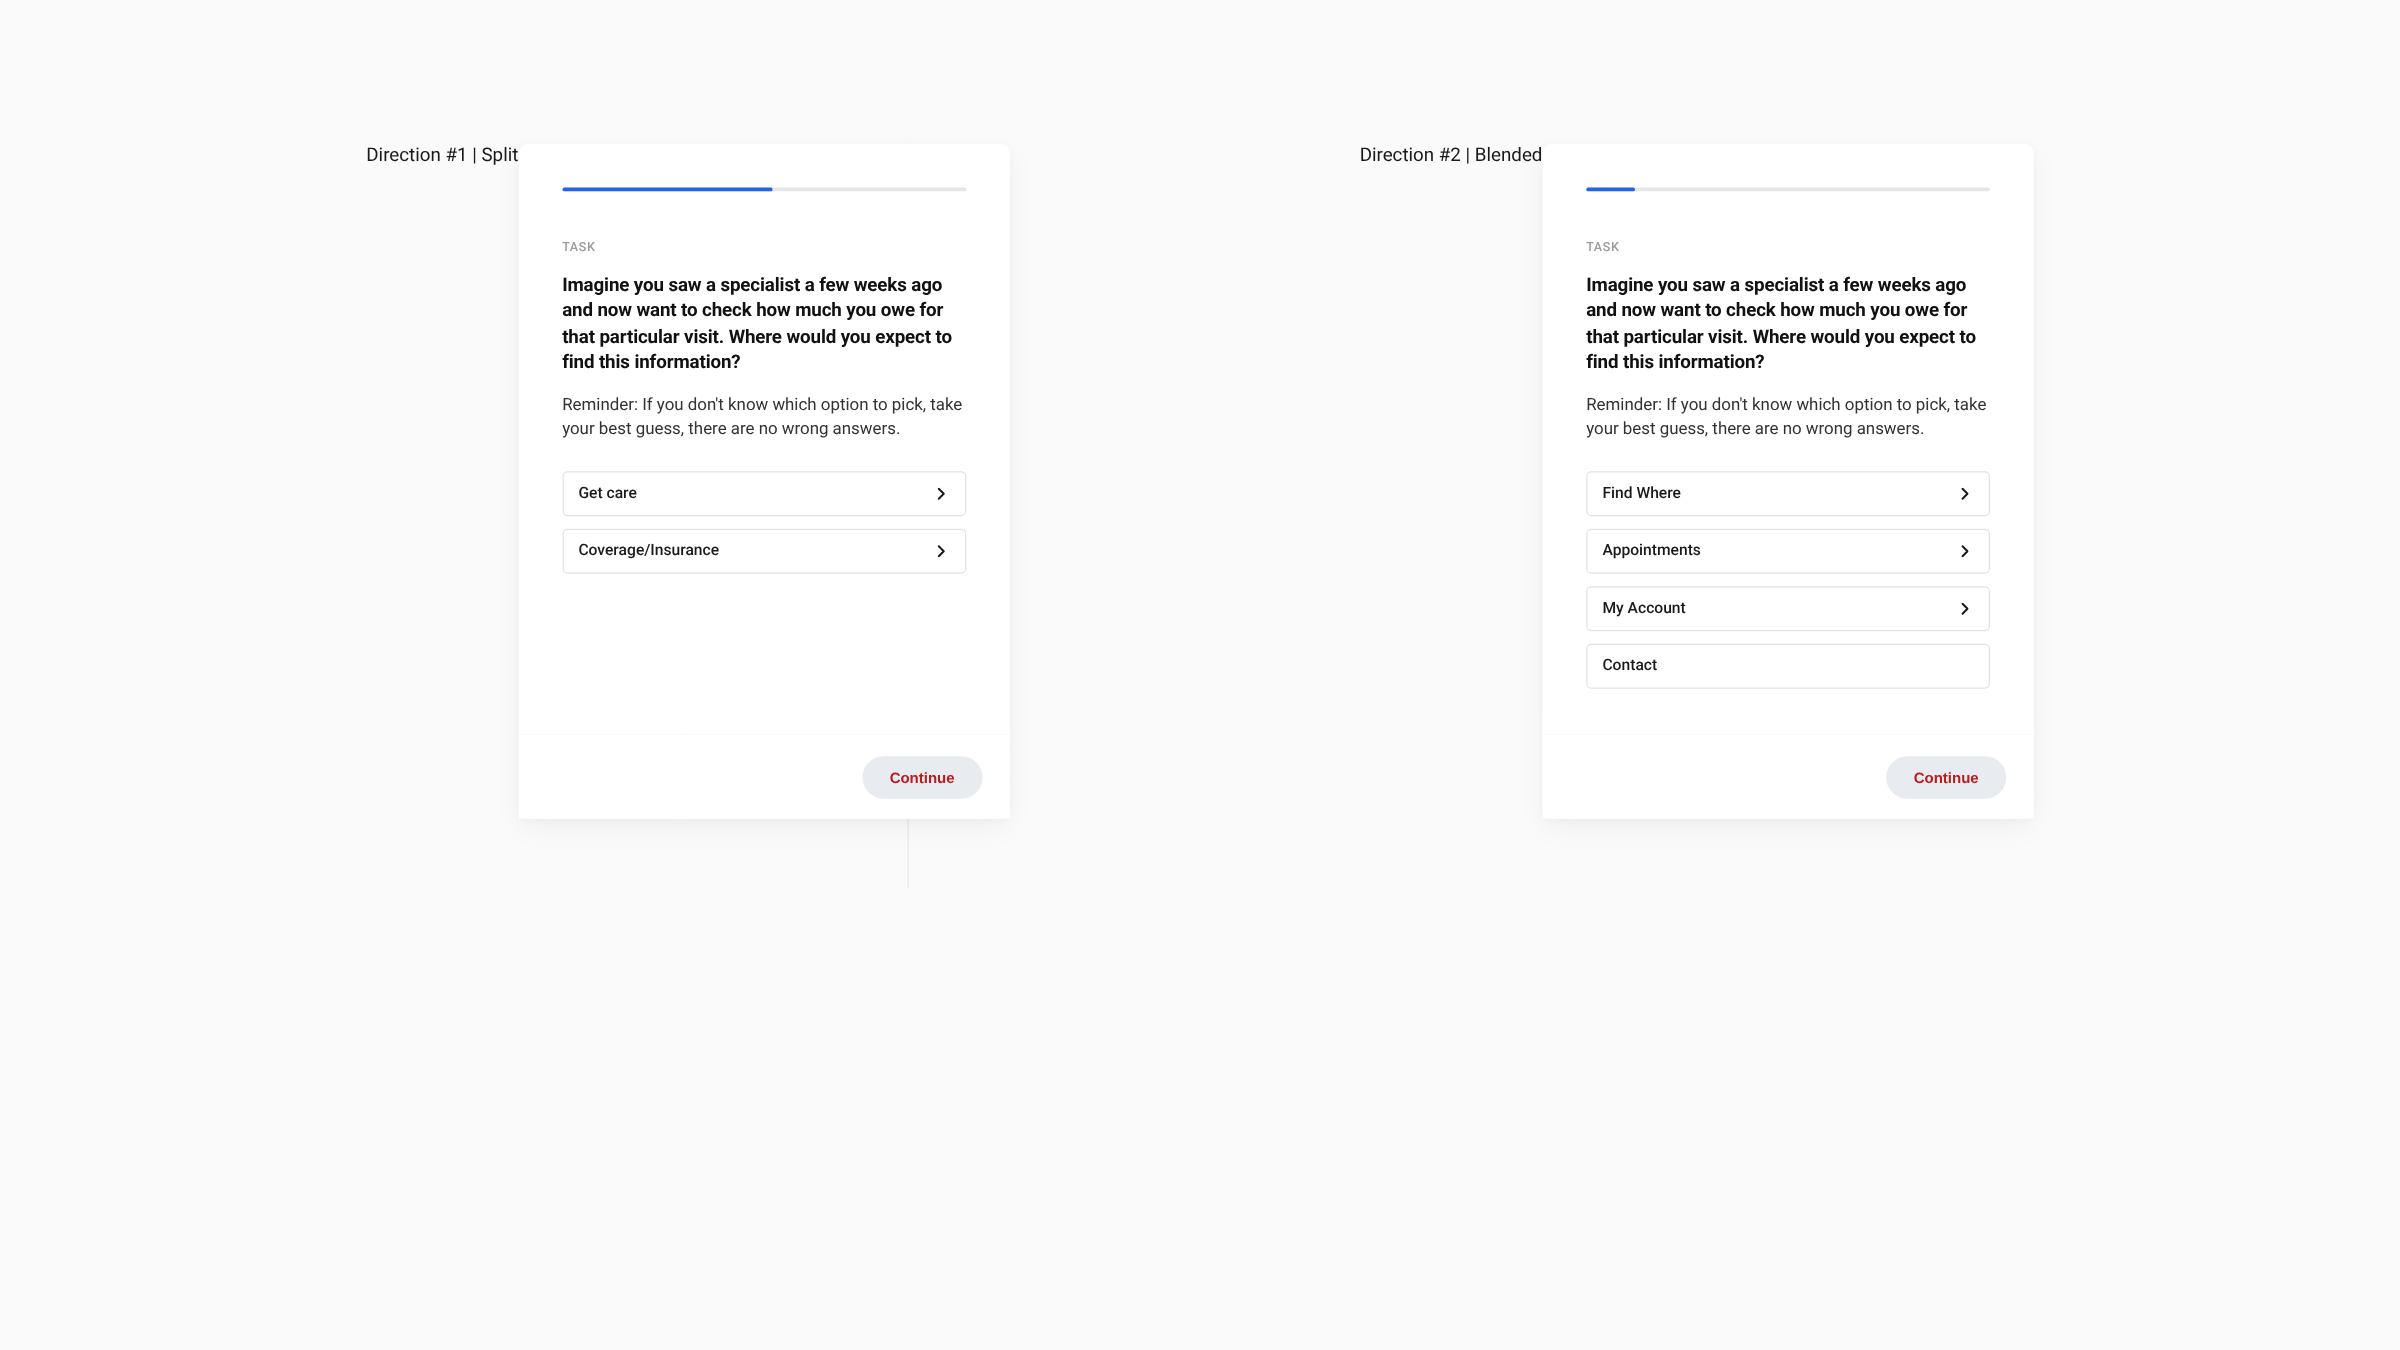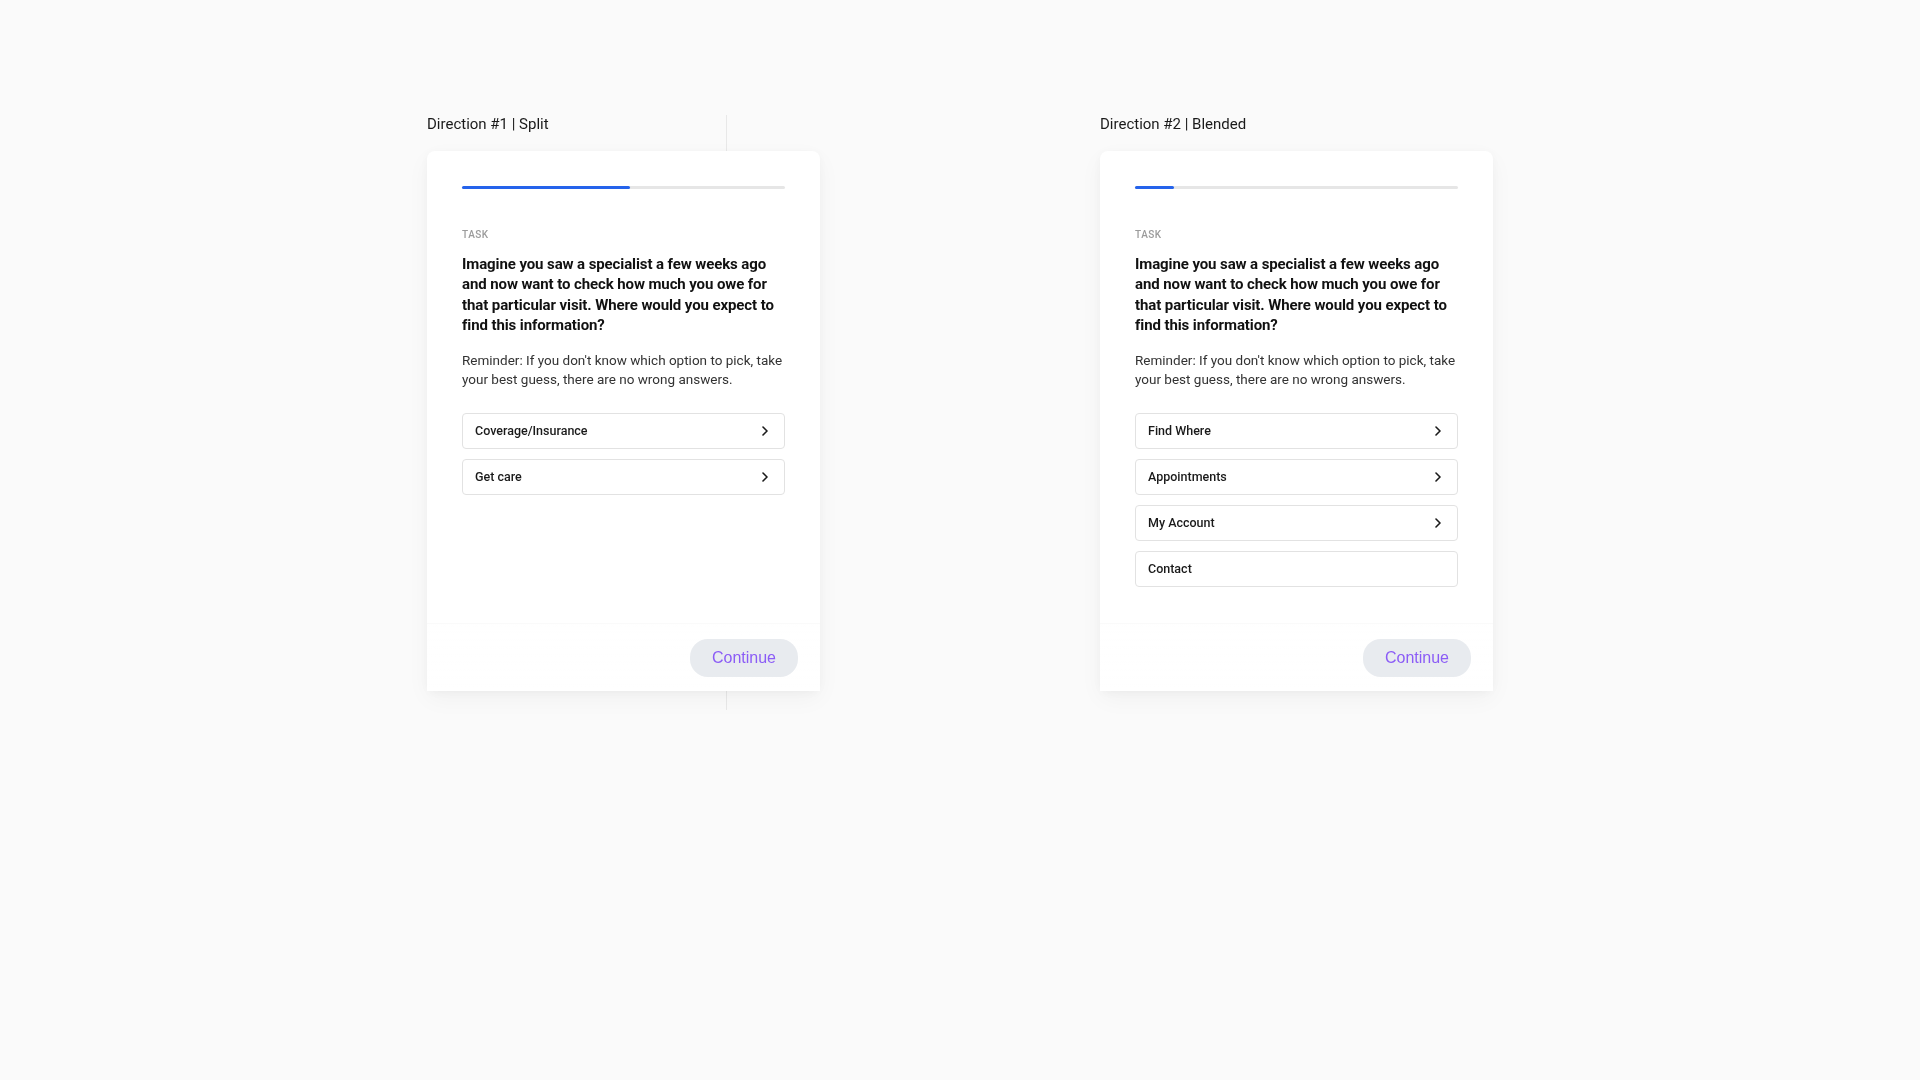--- a/index.html
+++ b/index.html
@@ -15,21 +15,21 @@
       position: relative;
     }
     .container {
       display: flex;
       justify-content: center;
       padding-top: 115px;
       gap: 280px;
     }
     .direction-col {
       display: flex;
-      flex-direction: column;
+      flex-direction: row;
     }
     .direction-label {
       font-size: 15px;
       color: #1a1a1a;
       margin-bottom: 18px;
       font-weight: 400;
     }
     .card {
       width: 393px;
       height: 540px;
@@ -119,23 +119,23 @@
       border-top: 1px solid rgba(0,0,0,0.02);
       display: flex;
       justify-content: flex-end;
       align-items: center;
       padding: 0 22px;
       background: linear-gradient(to bottom, rgba(255,255,255,0.7), #ffffff);
       position: relative;
     }
     .continue-btn {
       background: #e8ebef;
-      color: #8b5cf6;
-      font-size: 16px;
-      font-weight: 400;
+      color: #b91c1c;
+      font-size: 12px;
+      font-weight: 700;
       border: none;
       border-radius: 18px;
       padding: 10px 22px;
       cursor: not-allowed;
     }
     .divider {
       position: absolute;
       left: 726px;
       top: 115px;
       width: 1px;
@@ -164,29 +164,29 @@
     <div class="card">
       <div class="card-inner">
         <div class="progress-track">
           <div class="progress-fill" style="width:52%"></div>
         </div>
         <div class="task-label">TASK</div>
         <div class="task-heading">Imagine you saw a specialist a few weeks ago and now want to check how much you owe for that particular visit. Where would you expect to find this information?</div>
         <div class="task-reminder">Reminder: If you don't know which option to pick, take your best guess, there are no wrong answers.</div>
         <div class="options" id="options-0">
             <div class="option-row">
+              <span class="option-label">Get care</span>
+              <span class="chevron">
+                <svg viewBox="0 0 6 10" fill="none">
+                  <path d="M1 1L5 5L1 9" stroke="#1a1a1a" stroke-width="1.6" stroke-linecap="round" stroke-linejoin="round"></path>
+                </svg>
+              </span>
+            </div>
+            <div class="option-row">
               <span class="option-label">Coverage/Insurance</span>
-              <span class="chevron">
-                <svg viewBox="0 0 6 10" fill="none">
-                  <path d="M1 1L5 5L1 9" stroke="#1a1a1a" stroke-width="1.6" stroke-linecap="round" stroke-linejoin="round"></path>
-                </svg>
-              </span>
-            </div>
-            <div class="option-row">
-              <span class="option-label">Get care</span>
               <span class="chevron">
                 <svg viewBox="0 0 6 10" fill="none">
                   <path d="M1 1L5 5L1 9" stroke="#1a1a1a" stroke-width="1.6" stroke-linecap="round" stroke-linejoin="round"></path>
                 </svg>
               </span>
             </div>
           </div>
       </div>
       <div class="card-footer">
         <button class="continue-btn">Continue</button>

